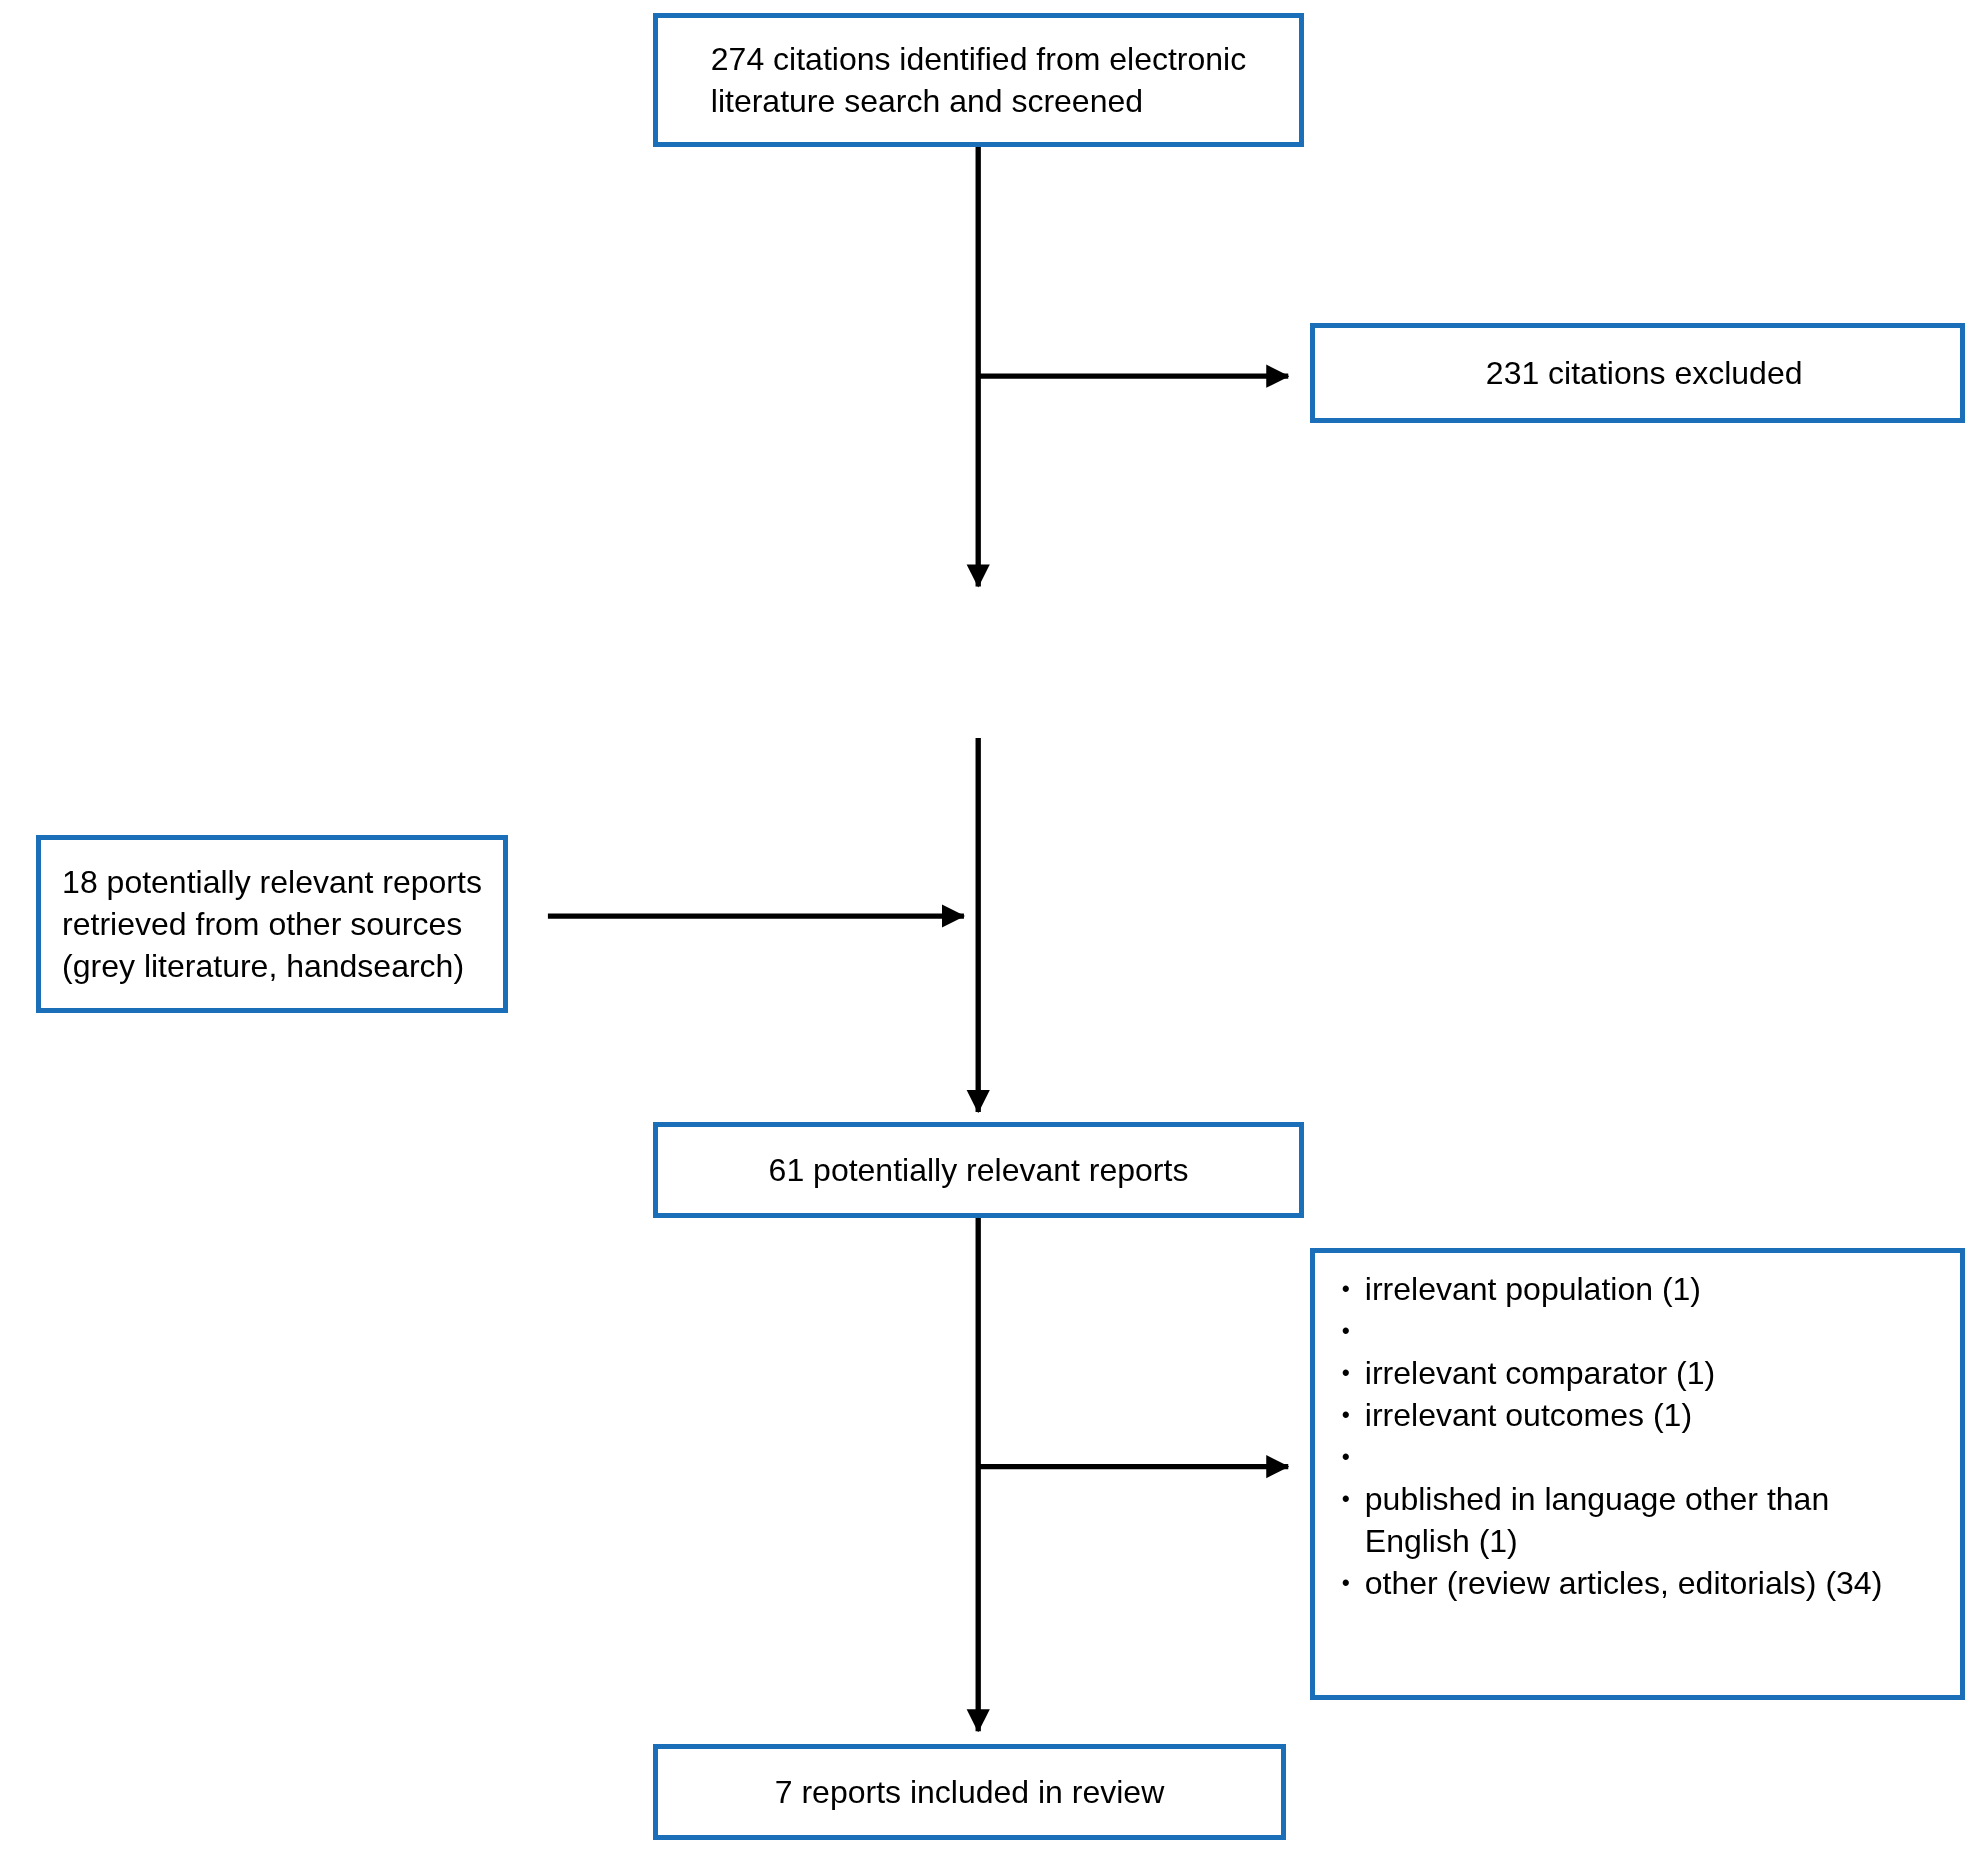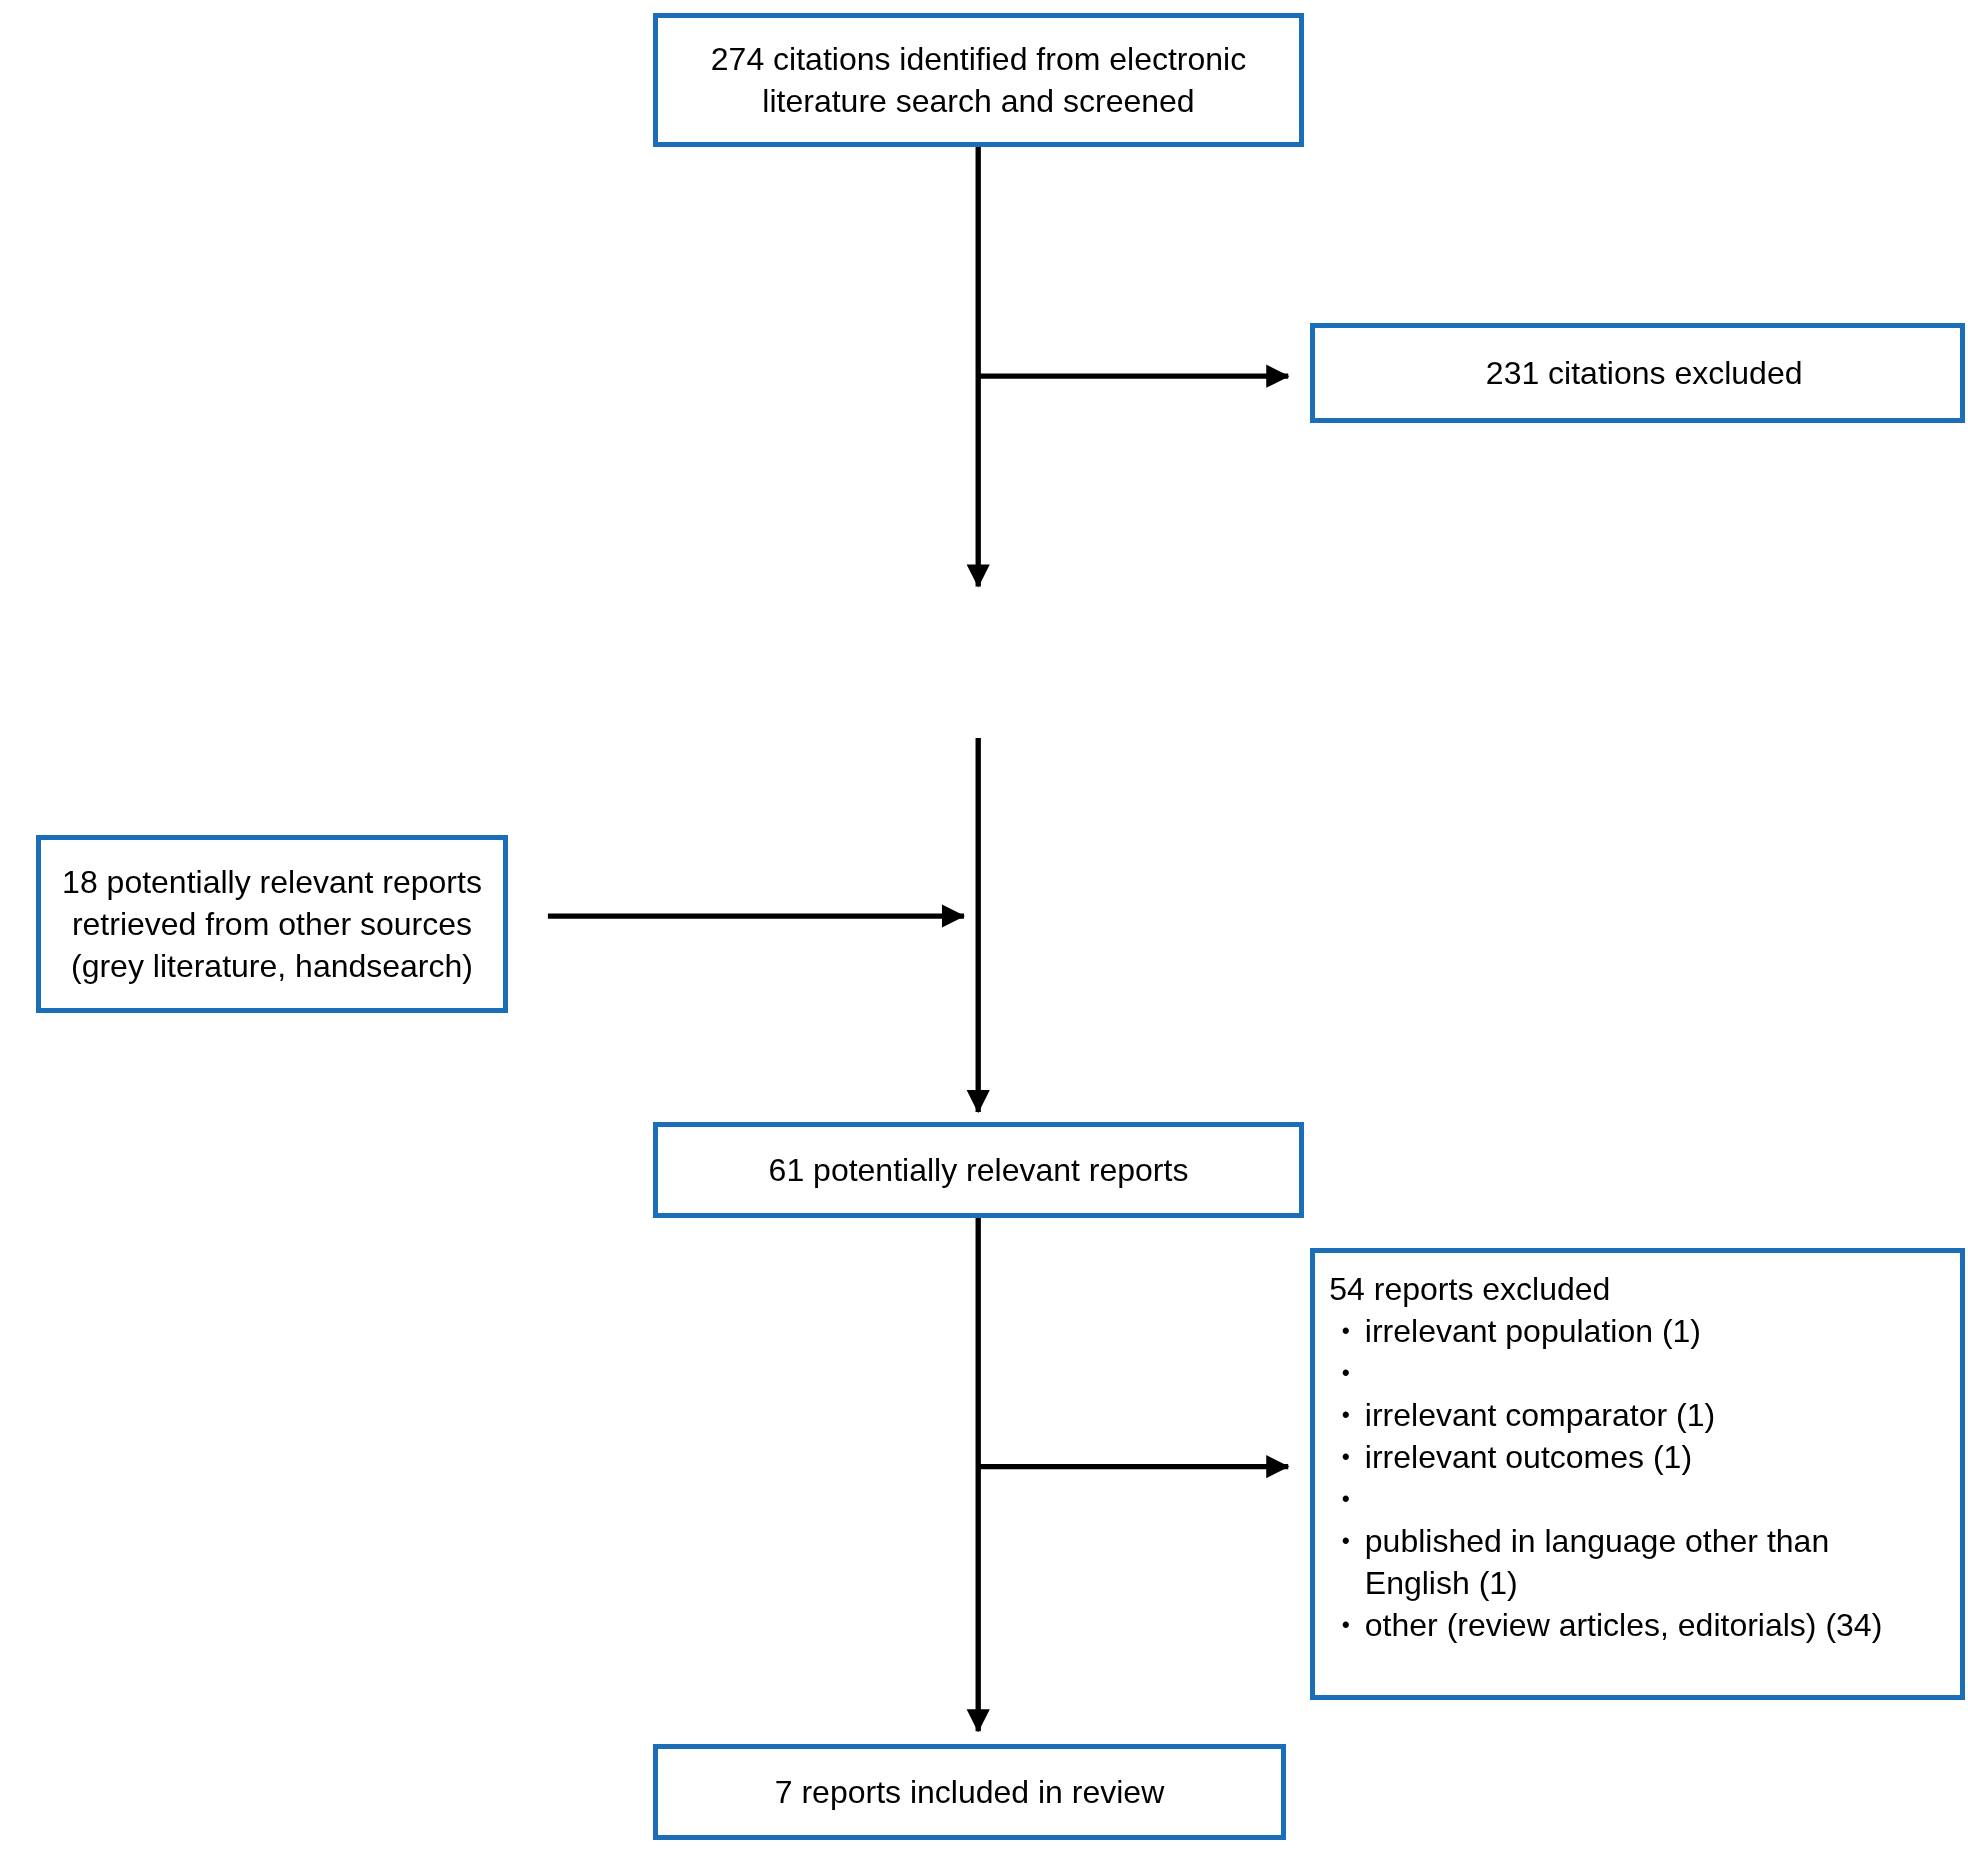--- a/index.html
+++ b/index.html
@@ -20,21 +20,20 @@
     box-sizing: border-box;
     border: 5.3px solid #1b6eb8;
     background: #ffffff;
     font-size: 32px;
     line-height: 42px;
   }
   .center-box {
     display: flex;
     align-items: center;
     justify-content: center;
-    text-align: center;
     padding: 7.1px 10.7px;
   }
   .center-box .box-text {
     white-space: pre-line;
   }
   
   .box-a { left: 653px; top: 12.5px;   width: 651px; height: 134px; }
   .box-b { left: 653px; top: 599px;  width: 651px; height: 139px; }
   .box-c { left: 653px; top: 1122px; width: 651px; height: 96px; }
   .box-f { left: 653px; top: 1744px; width: 633px; height: 96px; }
@@ -108,21 +107,20 @@
     <span class="box-text">18 potentially relevant reports
 retrieved from other sources
 (grey literature, handsearch)</span>
   </div>
 
   <div class="box center-box box-c">
     <span class="box-text">61 potentially relevant reports</span>
   </div>
 
   <div class="box box-r2">
-    <div class="excl-title">54 reports excluded</div>
     <ul class="excl-list">
       <li>
         <span class="bullet">•</span>
         <span class="li-text">irrelevant population (1)</span>
       </li>
       <li>
         <span class="bullet">•</span>
       </li>
       <li>
         <span class="bullet">•</span>

